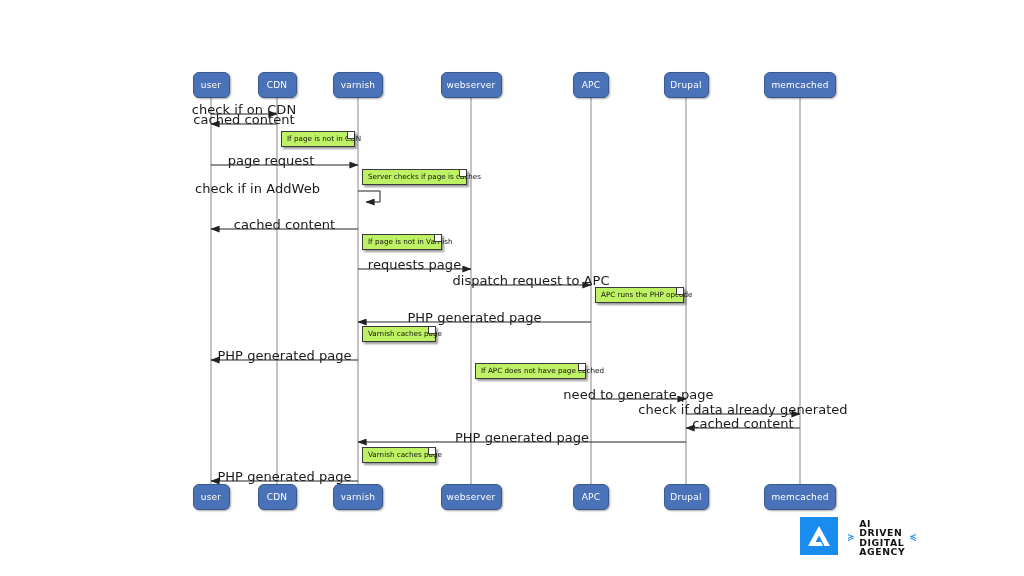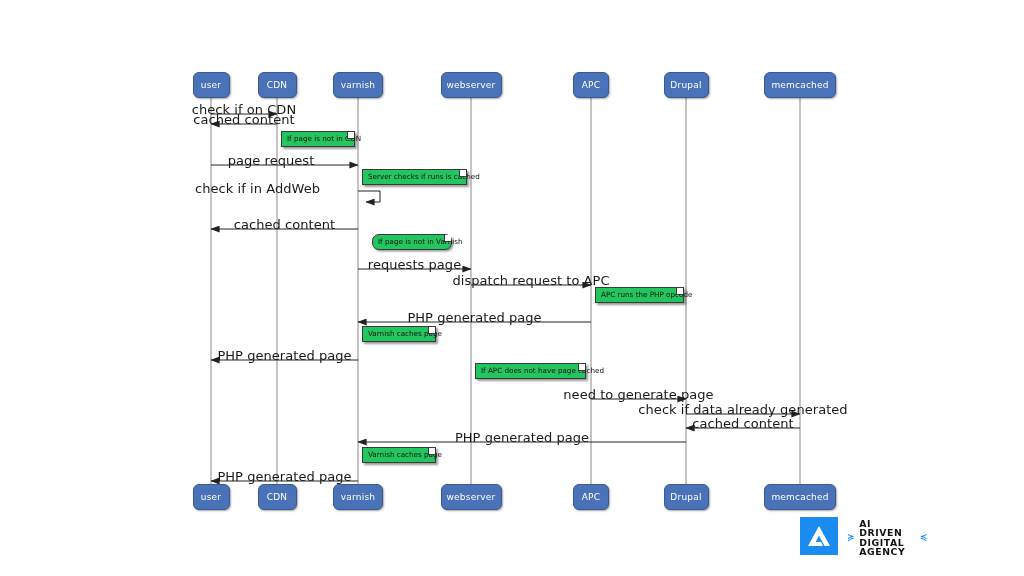--- a/index.html
+++ b/index.html
@@ -12,21 +12,20 @@
     height: 576px;
     position: relative;
     font-family: "DejaVu Sans", "Liberation Sans", sans-serif;
     overflow: hidden;
   }
   #canvas {
     position: absolute;
     left: 0; top: 0;
     width: 884px;
     height: 576px;
-    padding-left: 44px;
   }
   #diagram { position: absolute; left: 0; top: 0; }
 
   
   .participant {
     position: absolute;
     background: #4a72b8;
     border: 1px solid #39598f;
     border-radius: 6px;
     box-shadow: 1px 1px 2px rgba(0,0,0,0.35);
@@ -47,21 +46,21 @@
     font-size: 13px;
     color: #1a1a1a;
     white-space: nowrap;
     transform: translateX(-50%);
     letter-spacing: 0.05px;
   }
 
   
   .note {
     position: absolute;
-    background: #22c55e;
+    background: #bef264;
     border: 1px solid #3a3a3a;
     box-shadow: 1.5px 1.5px 2px rgba(0,0,0,0.40);
     font-size: 7.2px;
     color: #111;
     padding: 3px 6px 3px 5px;
     box-sizing: border-box;
     white-space: nowrap;
     height: 16px;
     line-height: 10px;
     display: flex;
@@ -178,22 +177,22 @@
       <div class="msg-label" style="left: 474.5px; top: 310px;">PHP generated page</div>
       <div class="msg-label" style="left: 284.5px; top: 348px;">PHP generated page</div>
       <div class="msg-label" style="left: 638.5px; top: 387px;">need to generate page</div>
       <div class="msg-label" style="left: 743px; top: 402px;">check if data already generated</div>
       <div class="msg-label" style="left: 743px; top: 416px;">cached content</div>
       <div class="msg-label" style="left: 522px; top: 430px;">PHP generated page</div>
       <div class="msg-label" style="left: 284.5px; top: 469px;">PHP generated page</div>
     </div>
   <div id="notes">
       <div class="note" style="left: 281px; top: 131px; width: 74px;">If page is not in CDN</div>
-      <div class="note" style="left: 362px; top: 169px; width: 105px;">Server checks if runs is cached</div>
-      <div class="note" style="left: 372px; top: 234px; width: 80px; border-radius: 7px;">If page is not in Varnish</div>
+      <div class="note" style="left: 362px; top: 169px; width: 105px;">Server checks if page is caches</div>
+      <div class="note" style="left: 362px; top: 234px; width: 80px;">If page is not in Varnish</div>
       <div class="note" style="left: 595px; top: 287px; width: 89px; text-align: center;">APC runs the PHP opcode</div>
       <div class="note" style="left: 362px; top: 326px; width: 74px;">Varnish caches page</div>
       <div class="note" style="left: 475px; top: 363px; width: 111px;">If APC does not have page cached</div>
       <div class="note" style="left: 362px; top: 447px; width: 74px;">Varnish caches page</div>
     </div>
 
   <div id="logo" style="left: 800px; top: 516px;">
     <div class="logo-mark">
       <svg width="38" height="38" viewBox="0 0 38 38">
         <path d="M19 9 L30 29 L24.5 29 L19 18.5 L15.6 25 L21 25 L23 29 L8 29 Z" fill="#ffffff"></path>

